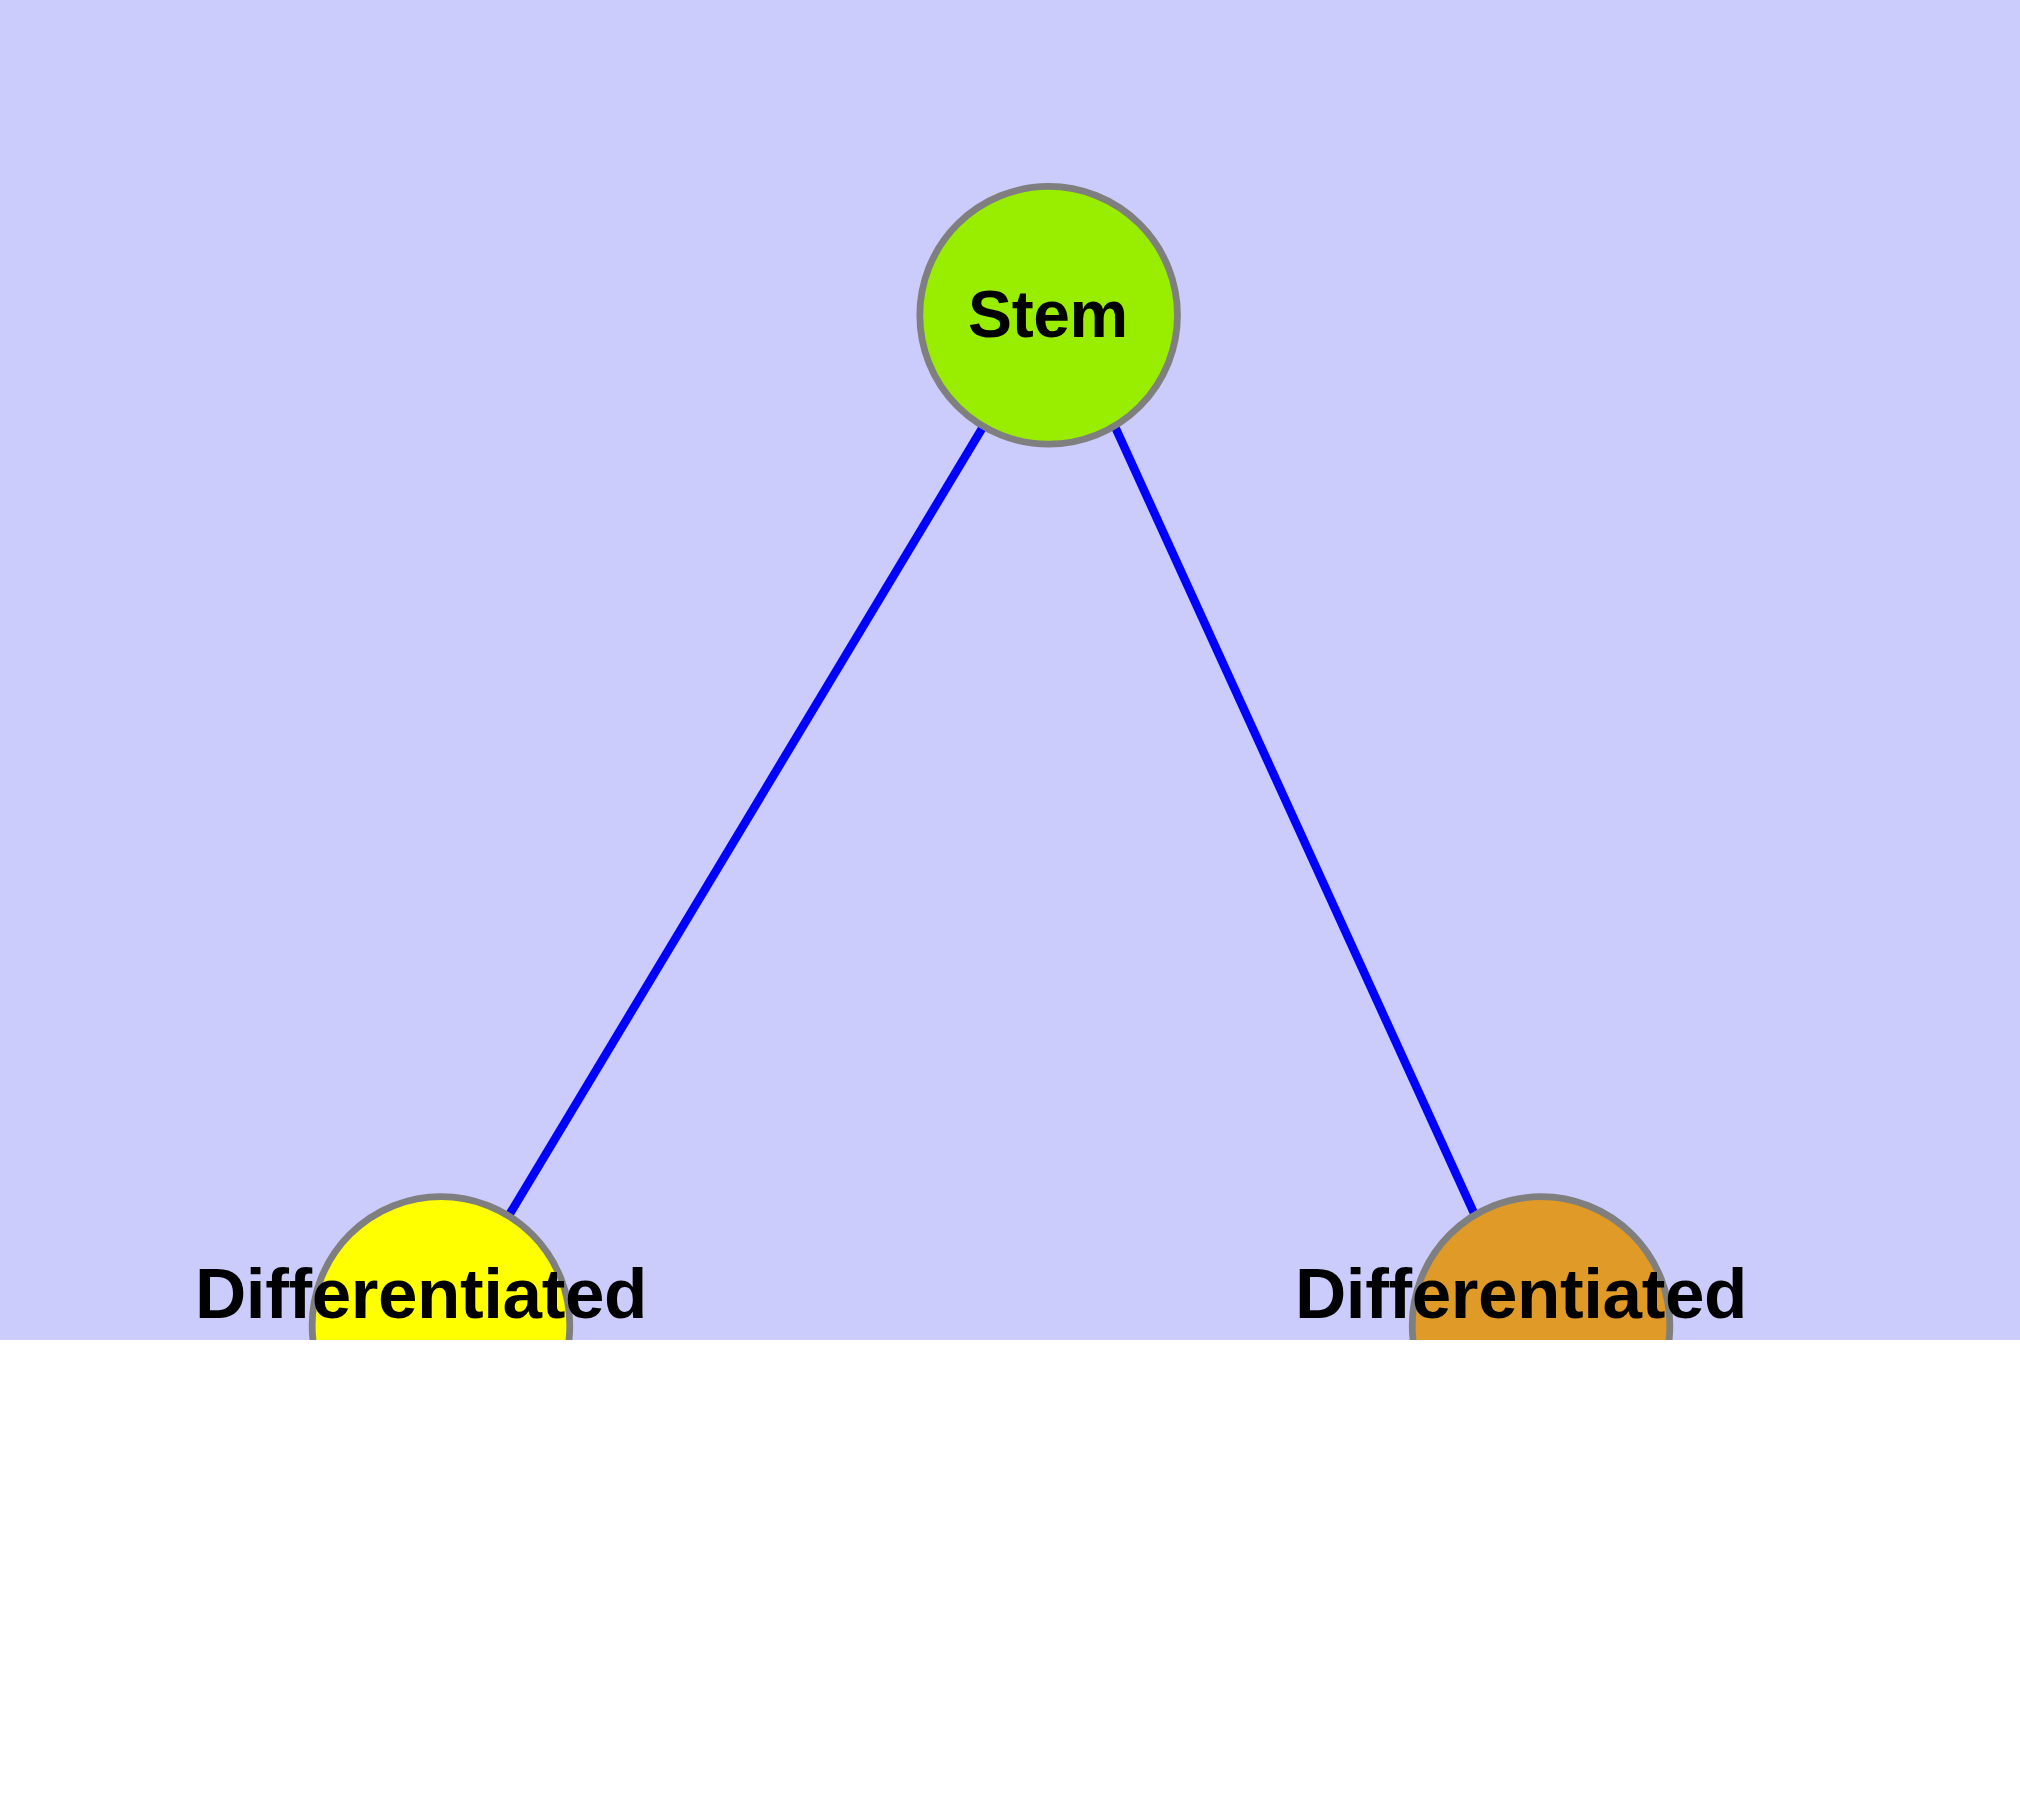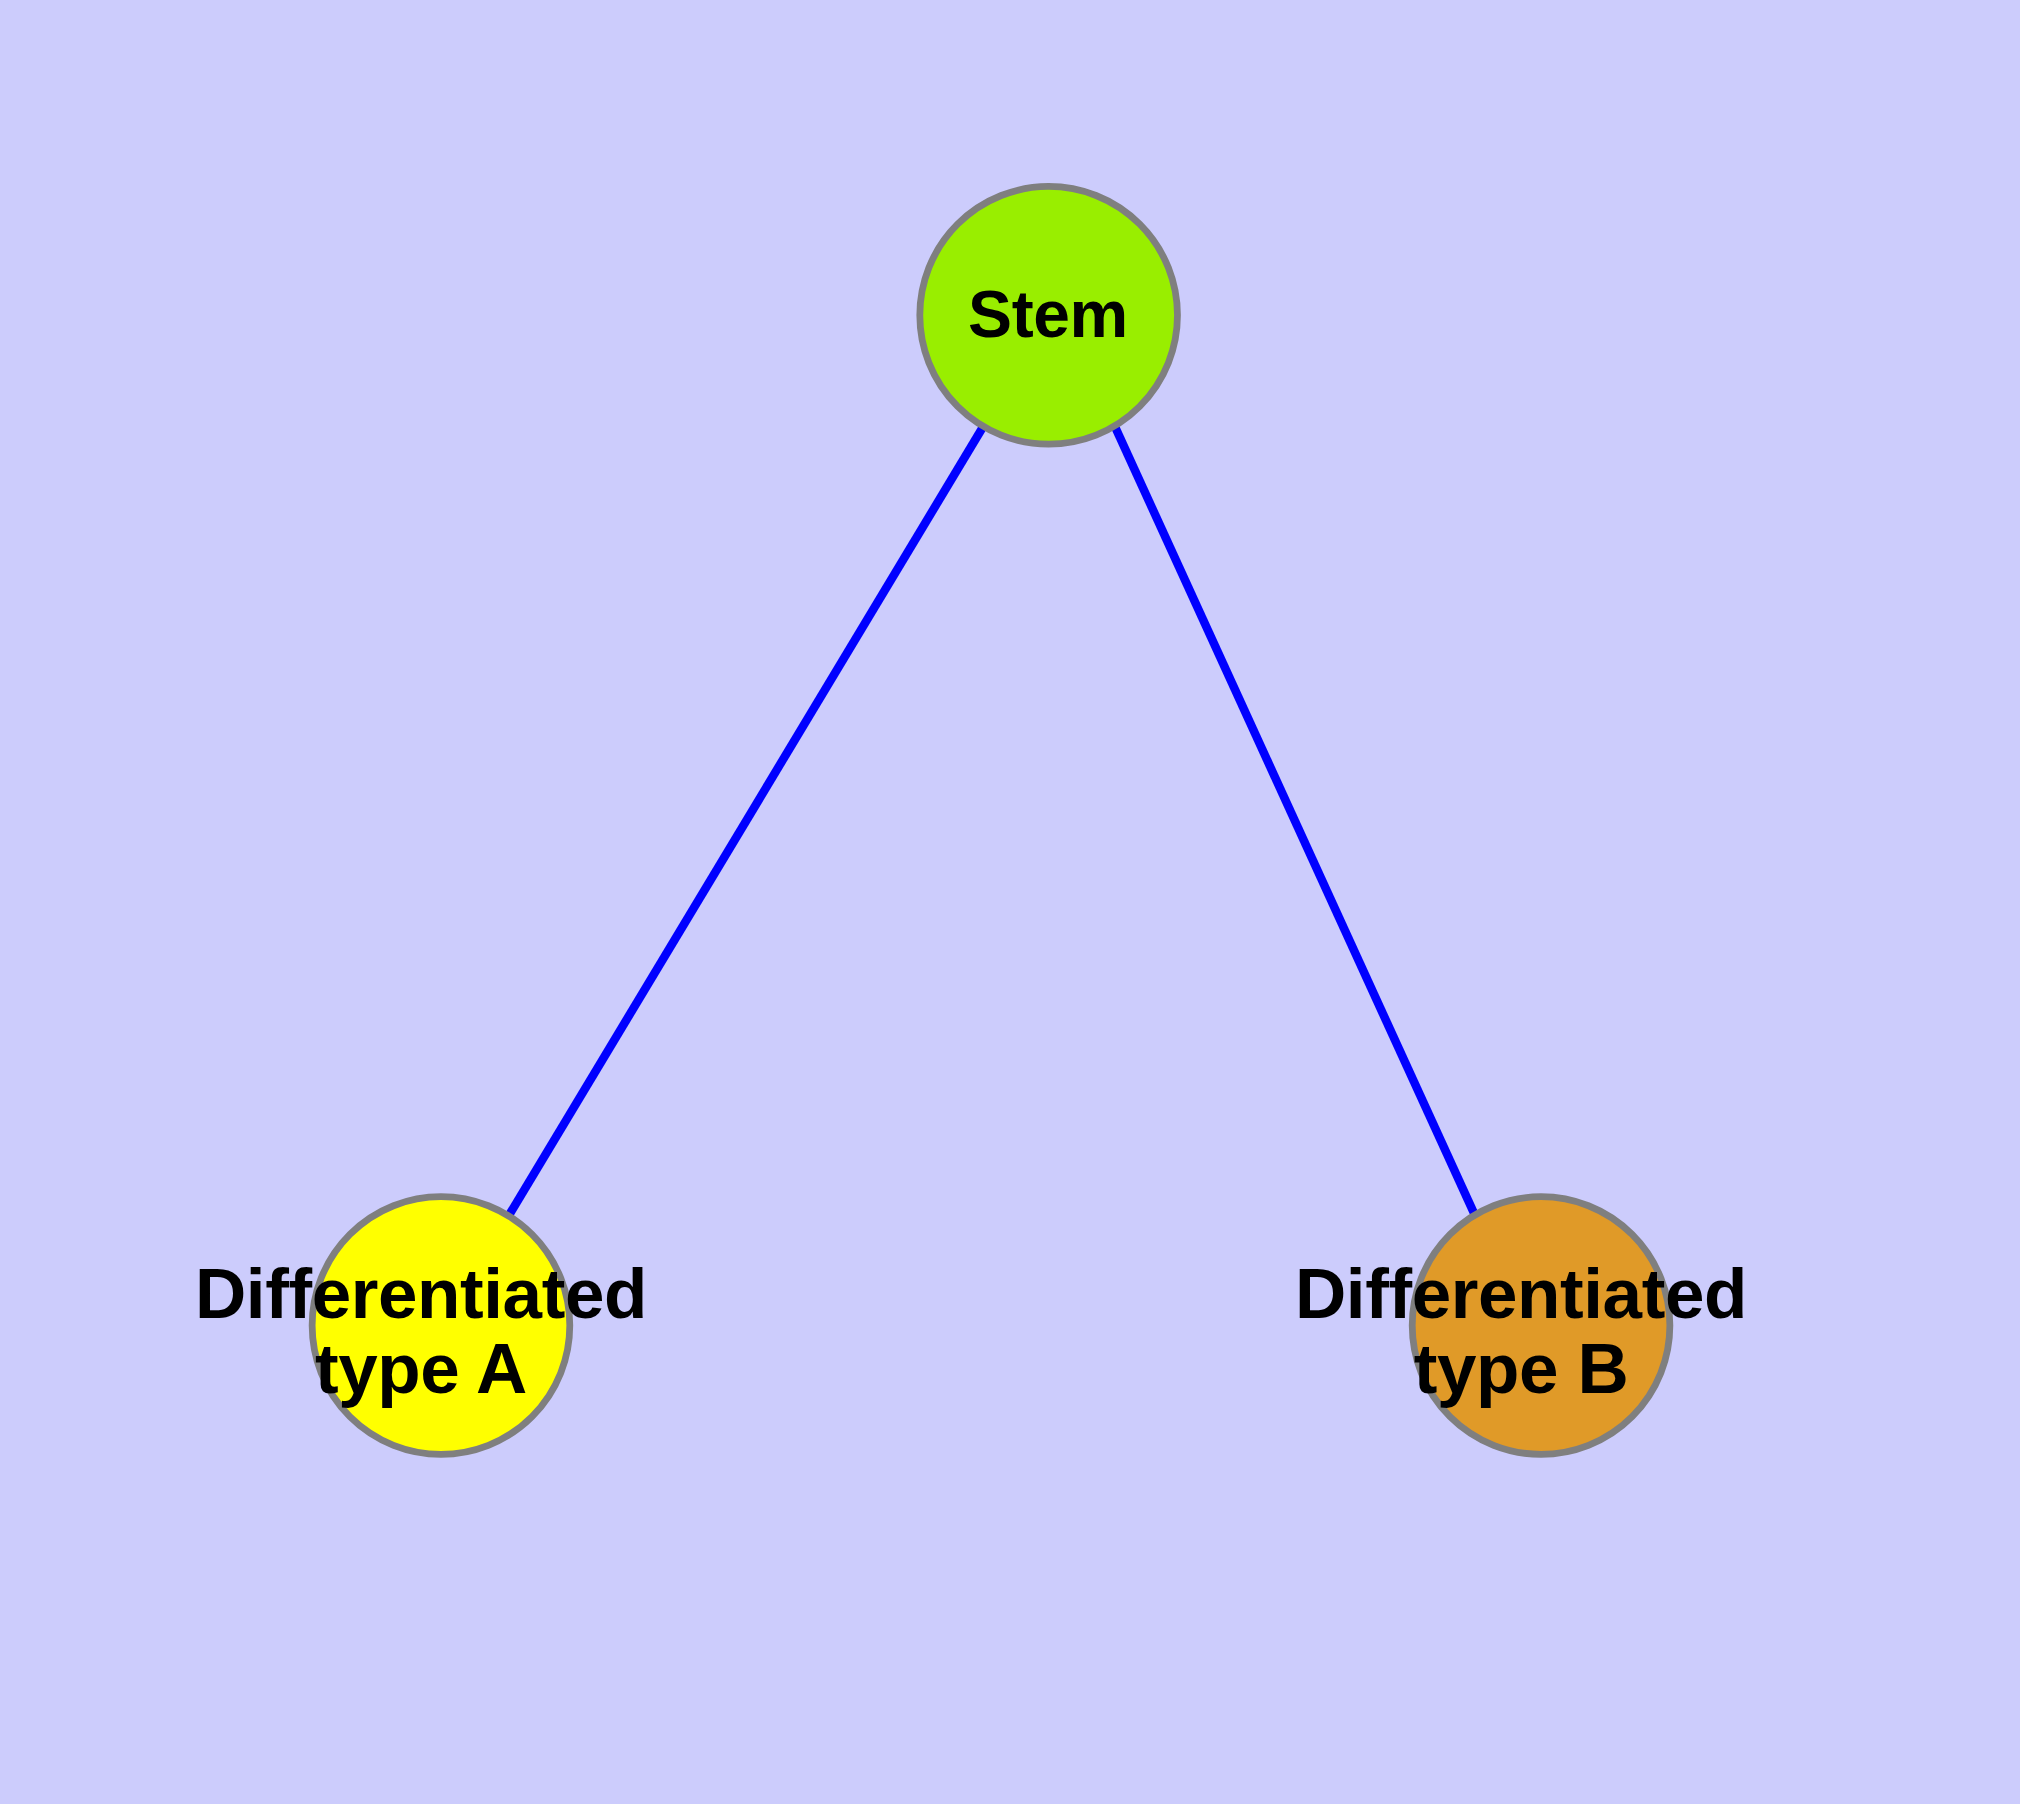--- a/index.html
+++ b/index.html
@@ -4,21 +4,21 @@
 <title>Cell Differentiation Graph</title>
 <style>
   html, body {
     margin: 0;
     padding: 0;
     background: #ffffff;
   }
   #canvas {
     position: relative;
     width: 2021px;
-    height: 1812px;
+    height: 1340px;
     background: #ffffff;
     overflow: hidden;
     font-family: "Liberation Sans", "DejaVu Sans", sans-serif;
   }
   #plot-area {
     position: absolute;
     left: 0;
     top: 0;
     width: 2021px;
     height: 1804px;

